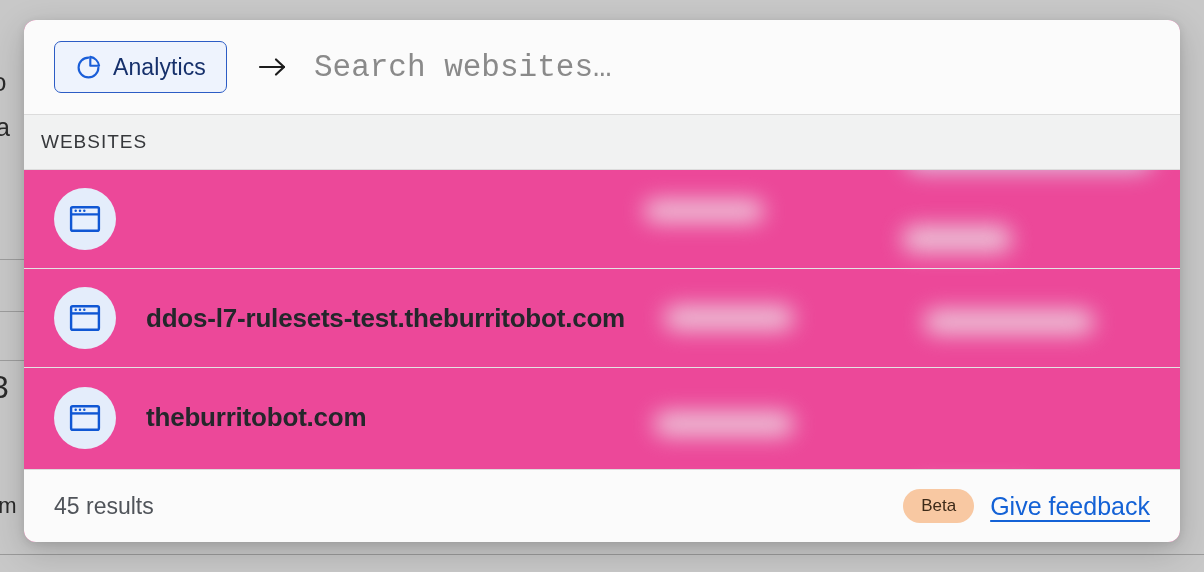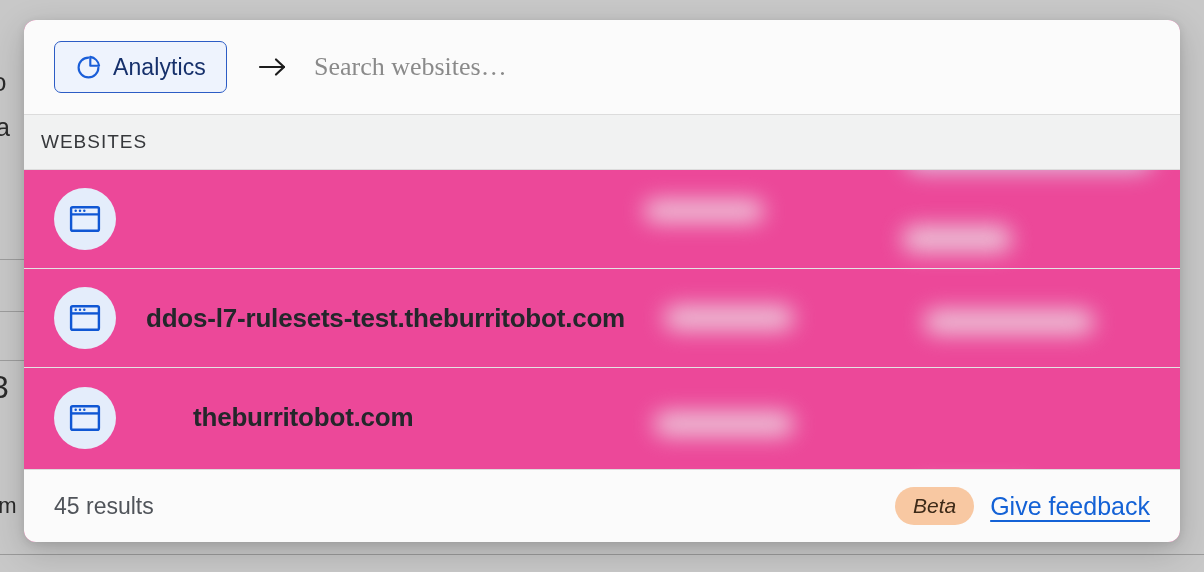--- a/index.html
+++ b/index.html
@@ -115,22 +115,22 @@
     margin: 0 26px 0 30px;
     color: #1d1d1d;
     line-height: 0;
   }
 
   .search-input {
     flex: 1 1 auto;
     border: none;
     outline: none;
     background: transparent;
-    font-family: Liberation Serif, serif;
-    font-size: 26px;
+    font-family: Liberation Mono, monospace;
+    font-size: 31px;
     color: #1d1d1d;
     padding: 0;
     min-width: 0;
   }
   .search-input::placeholder {
     color: #8a8a8a;
     opacity: 1;
   }
 
   
@@ -163,21 +163,21 @@
   .result-row {
     display: flex;
     align-items: center;
     height: 99px;
     padding: 0 30px;
     box-sizing: border-box;
     border-bottom: 1px solid #e4e4e4;
     cursor: pointer;
     background: transparent;
   }
-  .result-row:last-child { border-bottom: none; gap: 47px; }
+  .result-row:last-child { border-bottom: none; }
   .row-avatar {
     width: 62px;
     height: 62px;
     flex: 0 0 62px;
     border-radius: 50%;
     background: #e4edfb;
     display: flex;
     align-items: center;
     justify-content: center;
     margin-right: 30px;
@@ -209,25 +209,24 @@
   }
   .footer-right {
     margin-left: auto;
     display: flex;
     align-items: center;
     gap: 16px;
   }
   .beta-badge {
     background: #f8c8a2;
     color: #3d2a18;
-    font-size: 21px;
+    font-size: 17px;
     padding: 6px 18px;
     border-radius: 999px;
     line-height: 1.25;
-    font-style: italic;
   }
   .feedback-link {
     font-size: 25px;
     color: #1462d6;
     text-decoration: underline;
     text-underline-offset: 5px;
     text-decoration-thickness: 2px;
     cursor: pointer;
   }
 </style>

